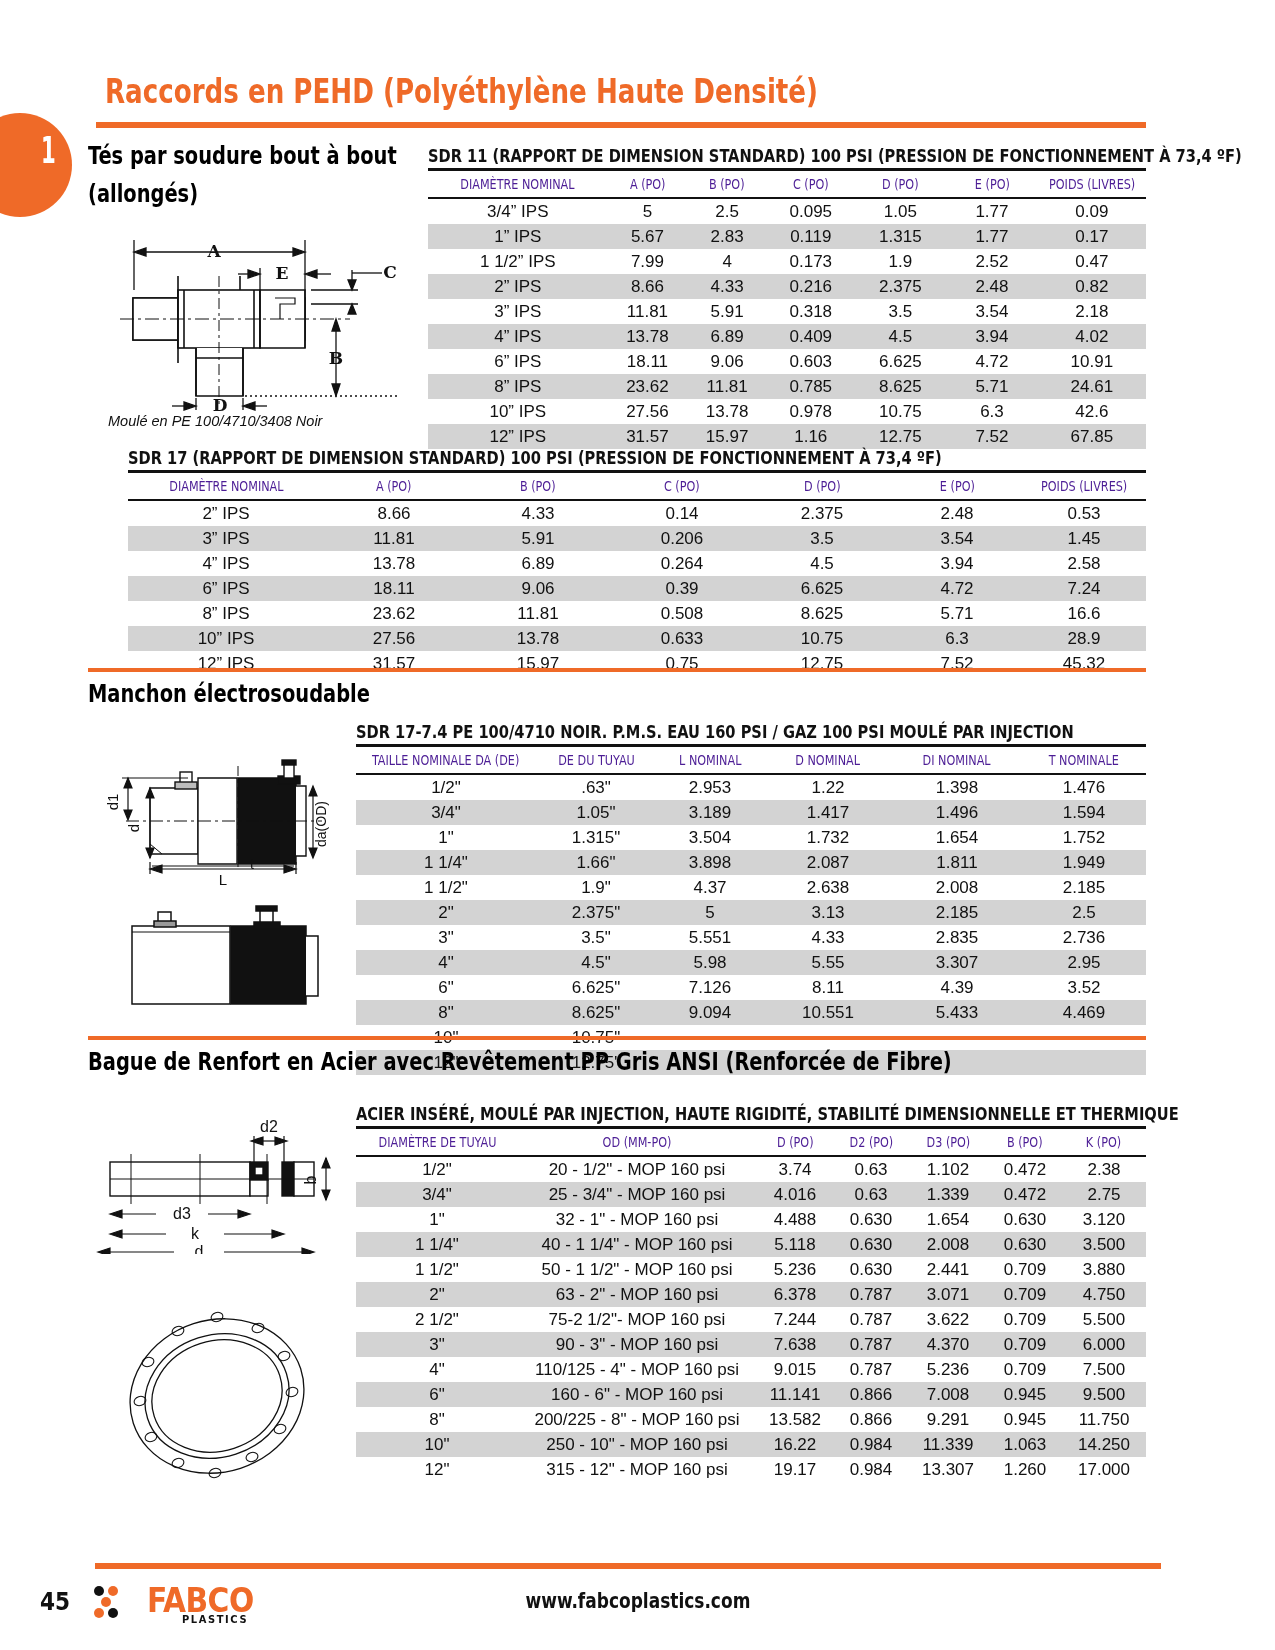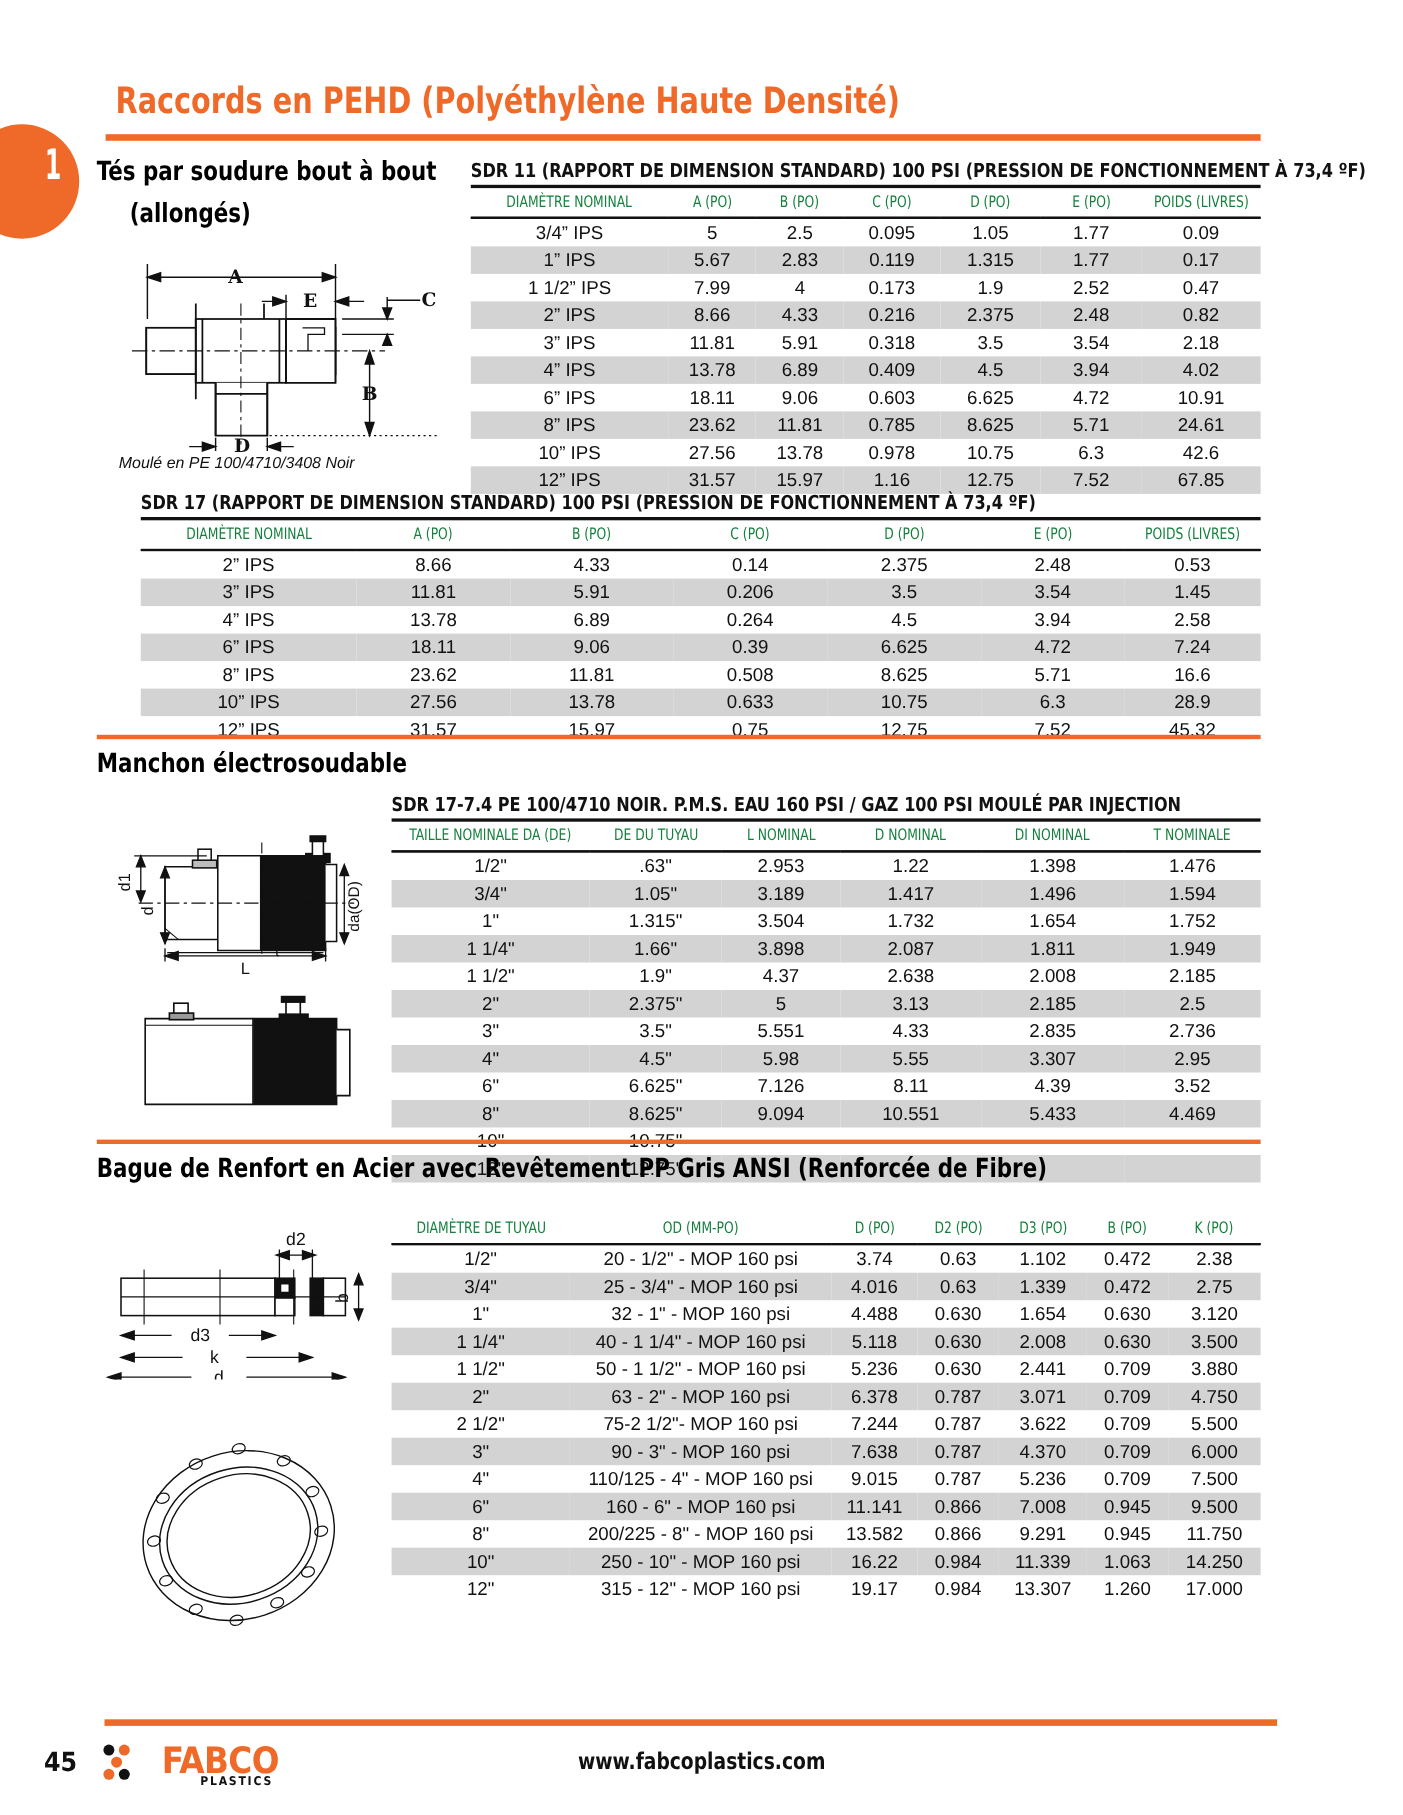--- a/index.html
+++ b/index.html
@@ -67,21 +67,21 @@
   .tbl-wrap { position:absolute; }
   .tbl-title {
     font-size:17.5px; font-weight:bold; color:#111;
     white-space:nowrap; line-height:1.15;
     border-bottom:3px solid #111;
     padding-bottom:2px;
   }
   .tbl-title span { display:inline-block; transform:scaleX(.93); transform-origin:left center; }
   table { border-collapse:collapse; width:100%; }
   th {
-    font-size:14.5px; font-weight:normal; color:#15803d;
+    font-size:14.5px; font-weight:normal; color:#4c1d95;
     padding:5px 4px 5px 4px;
     border-bottom:2.5px solid #111;
     white-space:nowrap;
   }
   th span { display:inline-block; transform:scaleX(.86); transform-origin:center; }
   td {
     font-size:17px; color:#111; text-align:center;
     padding:2.5px 4px; white-space:nowrap;
   }
   tbody tr:nth-child(even) { background:#d3d3d3; }
@@ -116,21 +116,21 @@
 <div id="side-tab">
   <div id="side-circle"></div>
   <div id="side-number" class="cond">1</div>
 
 </div>
 
 <div id="page-title" class="cond"><span>Raccords en PEHD (Polyéthylène Haute Densité)</span></div>
 <div class="rule-orange" style="top:122px;"></div>
 
 <div class="section-head cond" style="left:88px; top:142px;"><span>Tés par soudure bout à bout</span></div>
-<div class="section-head cond" style="left:88px; top:180px;margin-left:30px;"><span>(allongés)</span></div>
+<div class="section-head cond" style="left:88px; top:180px;"><span>(allongés)</span></div>
 
 <div class="fig" style="left:100px; top:218px; width:300px; height:195px;">
 <svg width="300" height="195" viewBox="0 0 300 195">
   <g stroke="#111" stroke-width="1.6" fill="none">
 
     <path d="M33 80 L33 122 L78 122 L78 145 L78 122 L140 122 L140 145 L140 122 L205 122 L205 80 L140 80 L140 58 L140 80 L78 80 L78 58 L78 80 Z" fill="#fff"></path>
     <rect x="33" y="80" width="45" height="42" fill="#fff"></rect>
     <rect x="78" y="72" width="82" height="58" fill="#fff"></rect>
     <path d="M160 72 L205 72 L205 130 L160 130 Z" fill="#fff"></path>
 
@@ -677,20 +677,21 @@
       <ellipse cx="39" cy="149" rx="6" ry="4.5" transform="rotate(-18 39 149)"></ellipse>
       <ellipse cx="28" cy="113" rx="6" ry="4.5" transform="rotate(-18 28 113)"></ellipse>
       <ellipse cx="36" cy="74" rx="6" ry="4.5" transform="rotate(-18 36 74)"></ellipse>
       <ellipse cx="66" cy="43" rx="6" ry="4.5" transform="rotate(-18 66 43)"></ellipse>
     </g>
   </g>
 </svg>
 </div>
 
 <div class="tbl-wrap" style="left:356px; top:1104px; width:790px;">
+  <div class="tbl-title cond"><span>ACIER INSÉRÉ, MOULÉ PAR INJECTION, HAUTE RIGIDITÉ, STABILITÉ DIMENSIONNELLE ET THERMIQUE</span></div>
   <table>
     <thead>
         <tr>
       <th class="cond" style="width:162px"><span>DIAMÈTRE DE TUYAU</span></th>
       <th class="cond" style="width:238px"><span>OD (MM-PO)</span></th>
       <th class="cond" style="width:78px"><span>D (PO)</span></th>
       <th class="cond" style="width:74px"><span>D2 (PO)</span></th>
       <th class="cond" style="width:80px"><span>D3 (PO)</span></th>
       <th class="cond" style="width:74px"><span>B (PO)</span></th>
       <th class="cond"><span>K (PO)</span></th>

